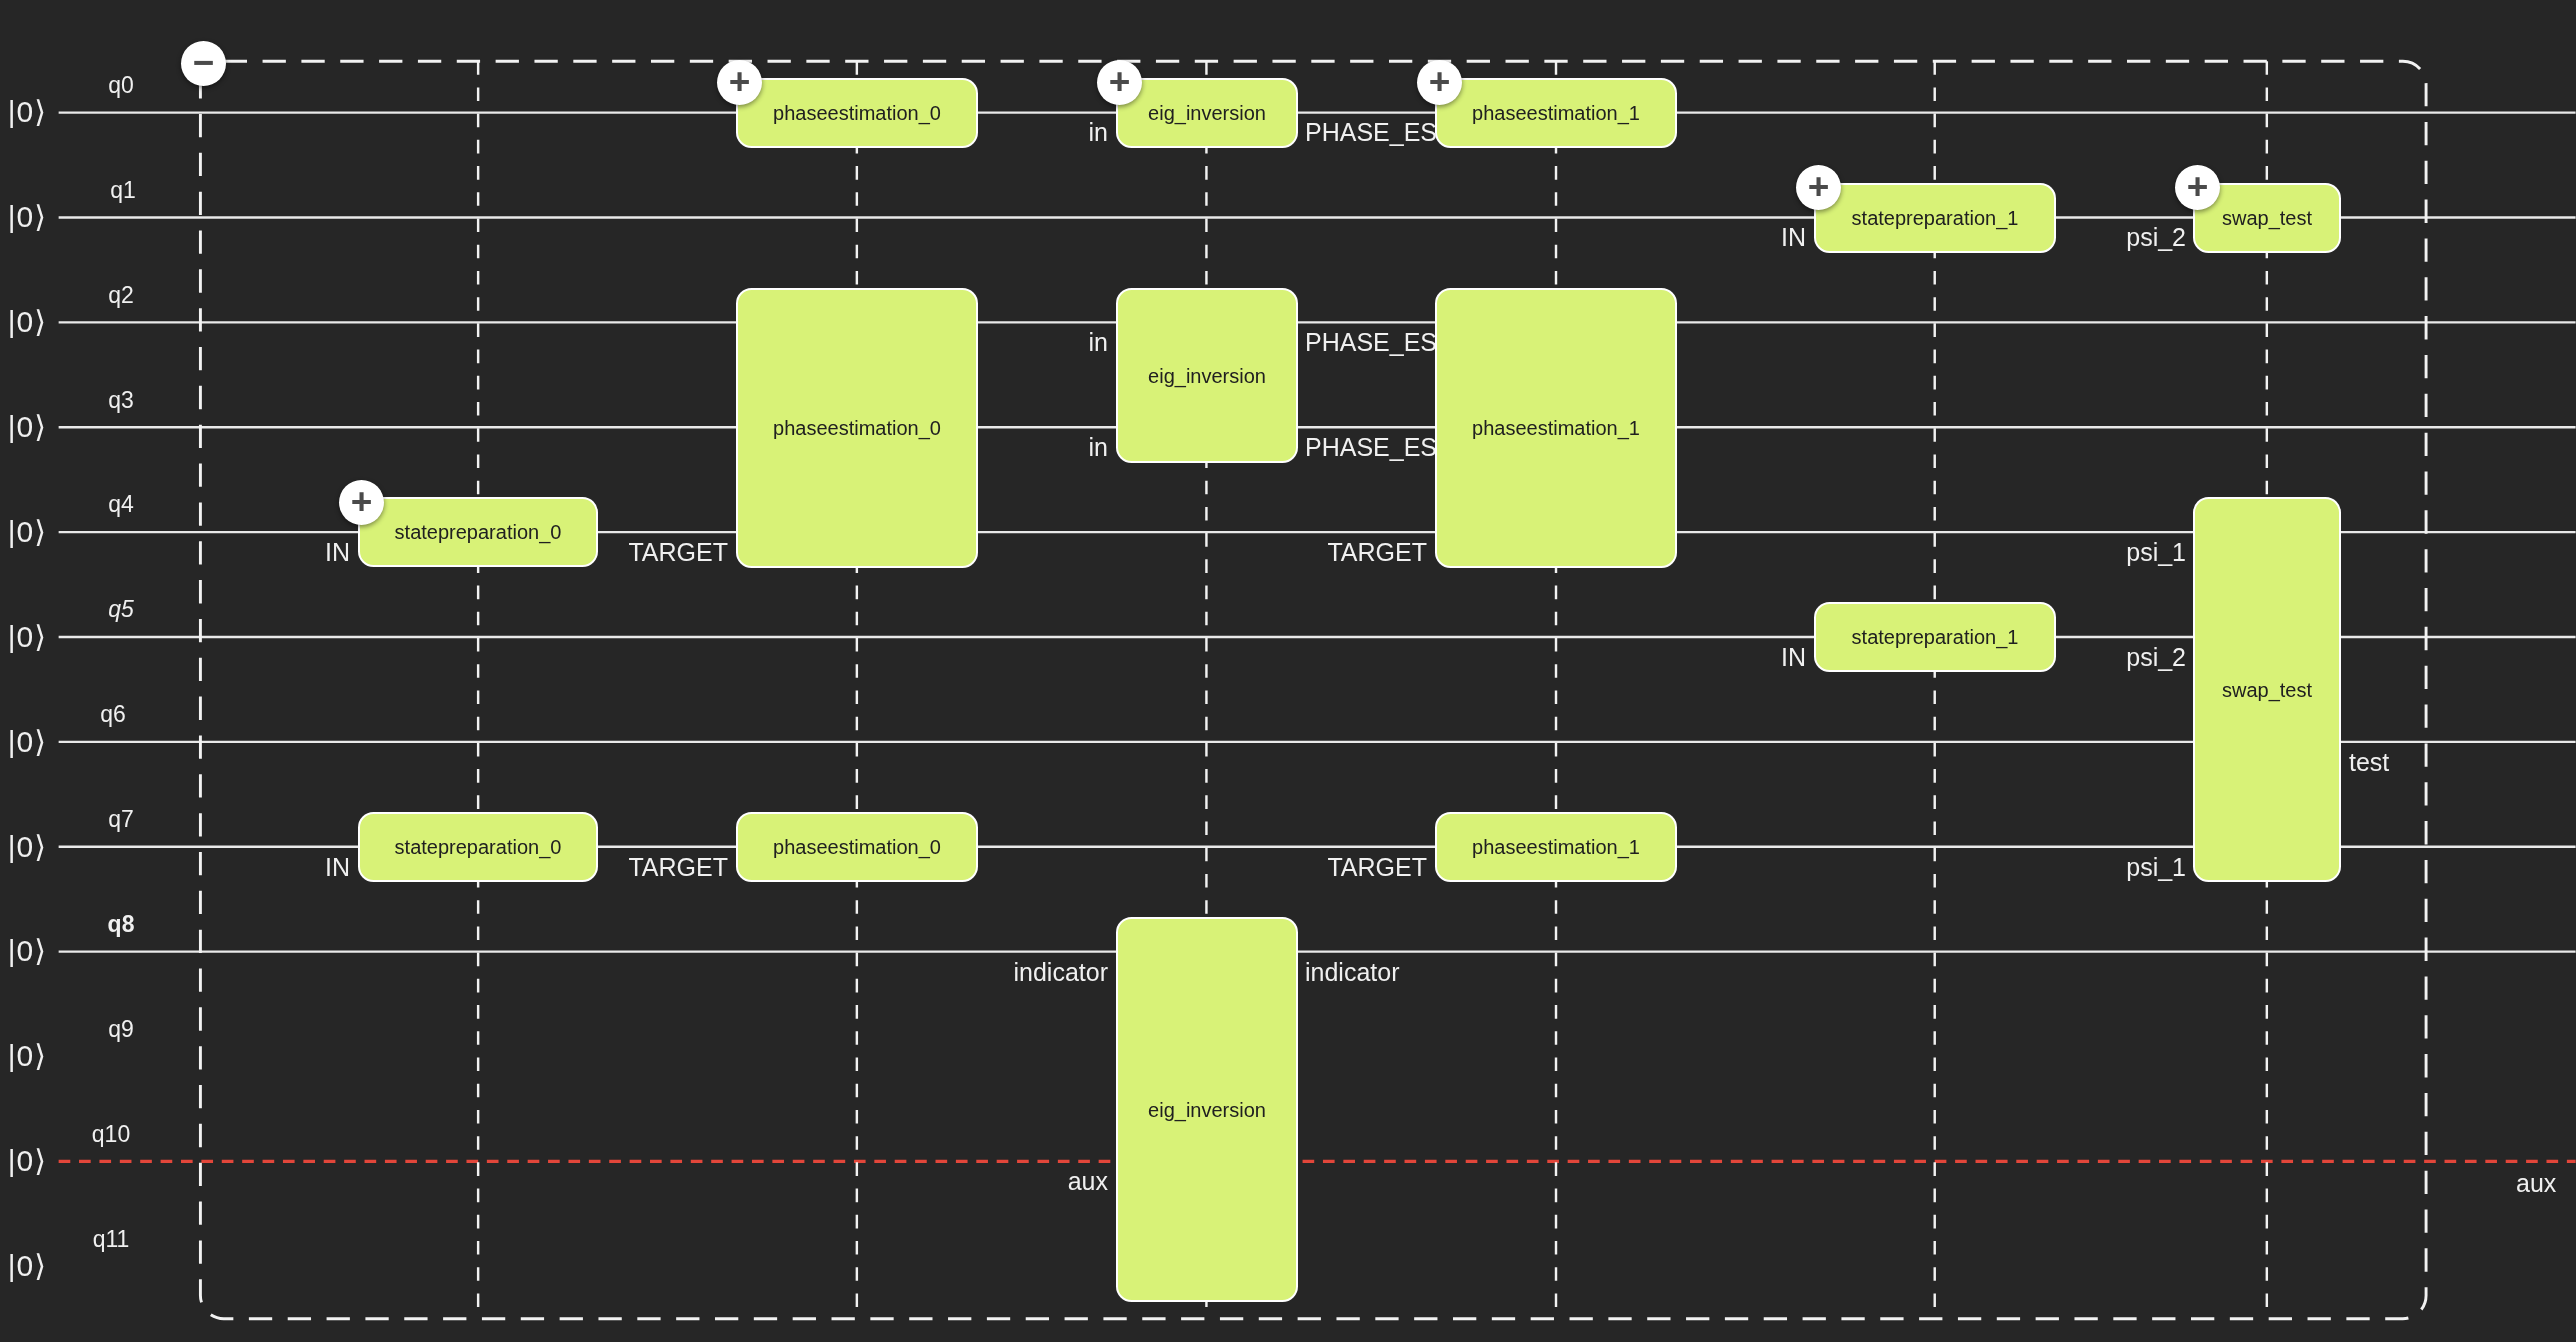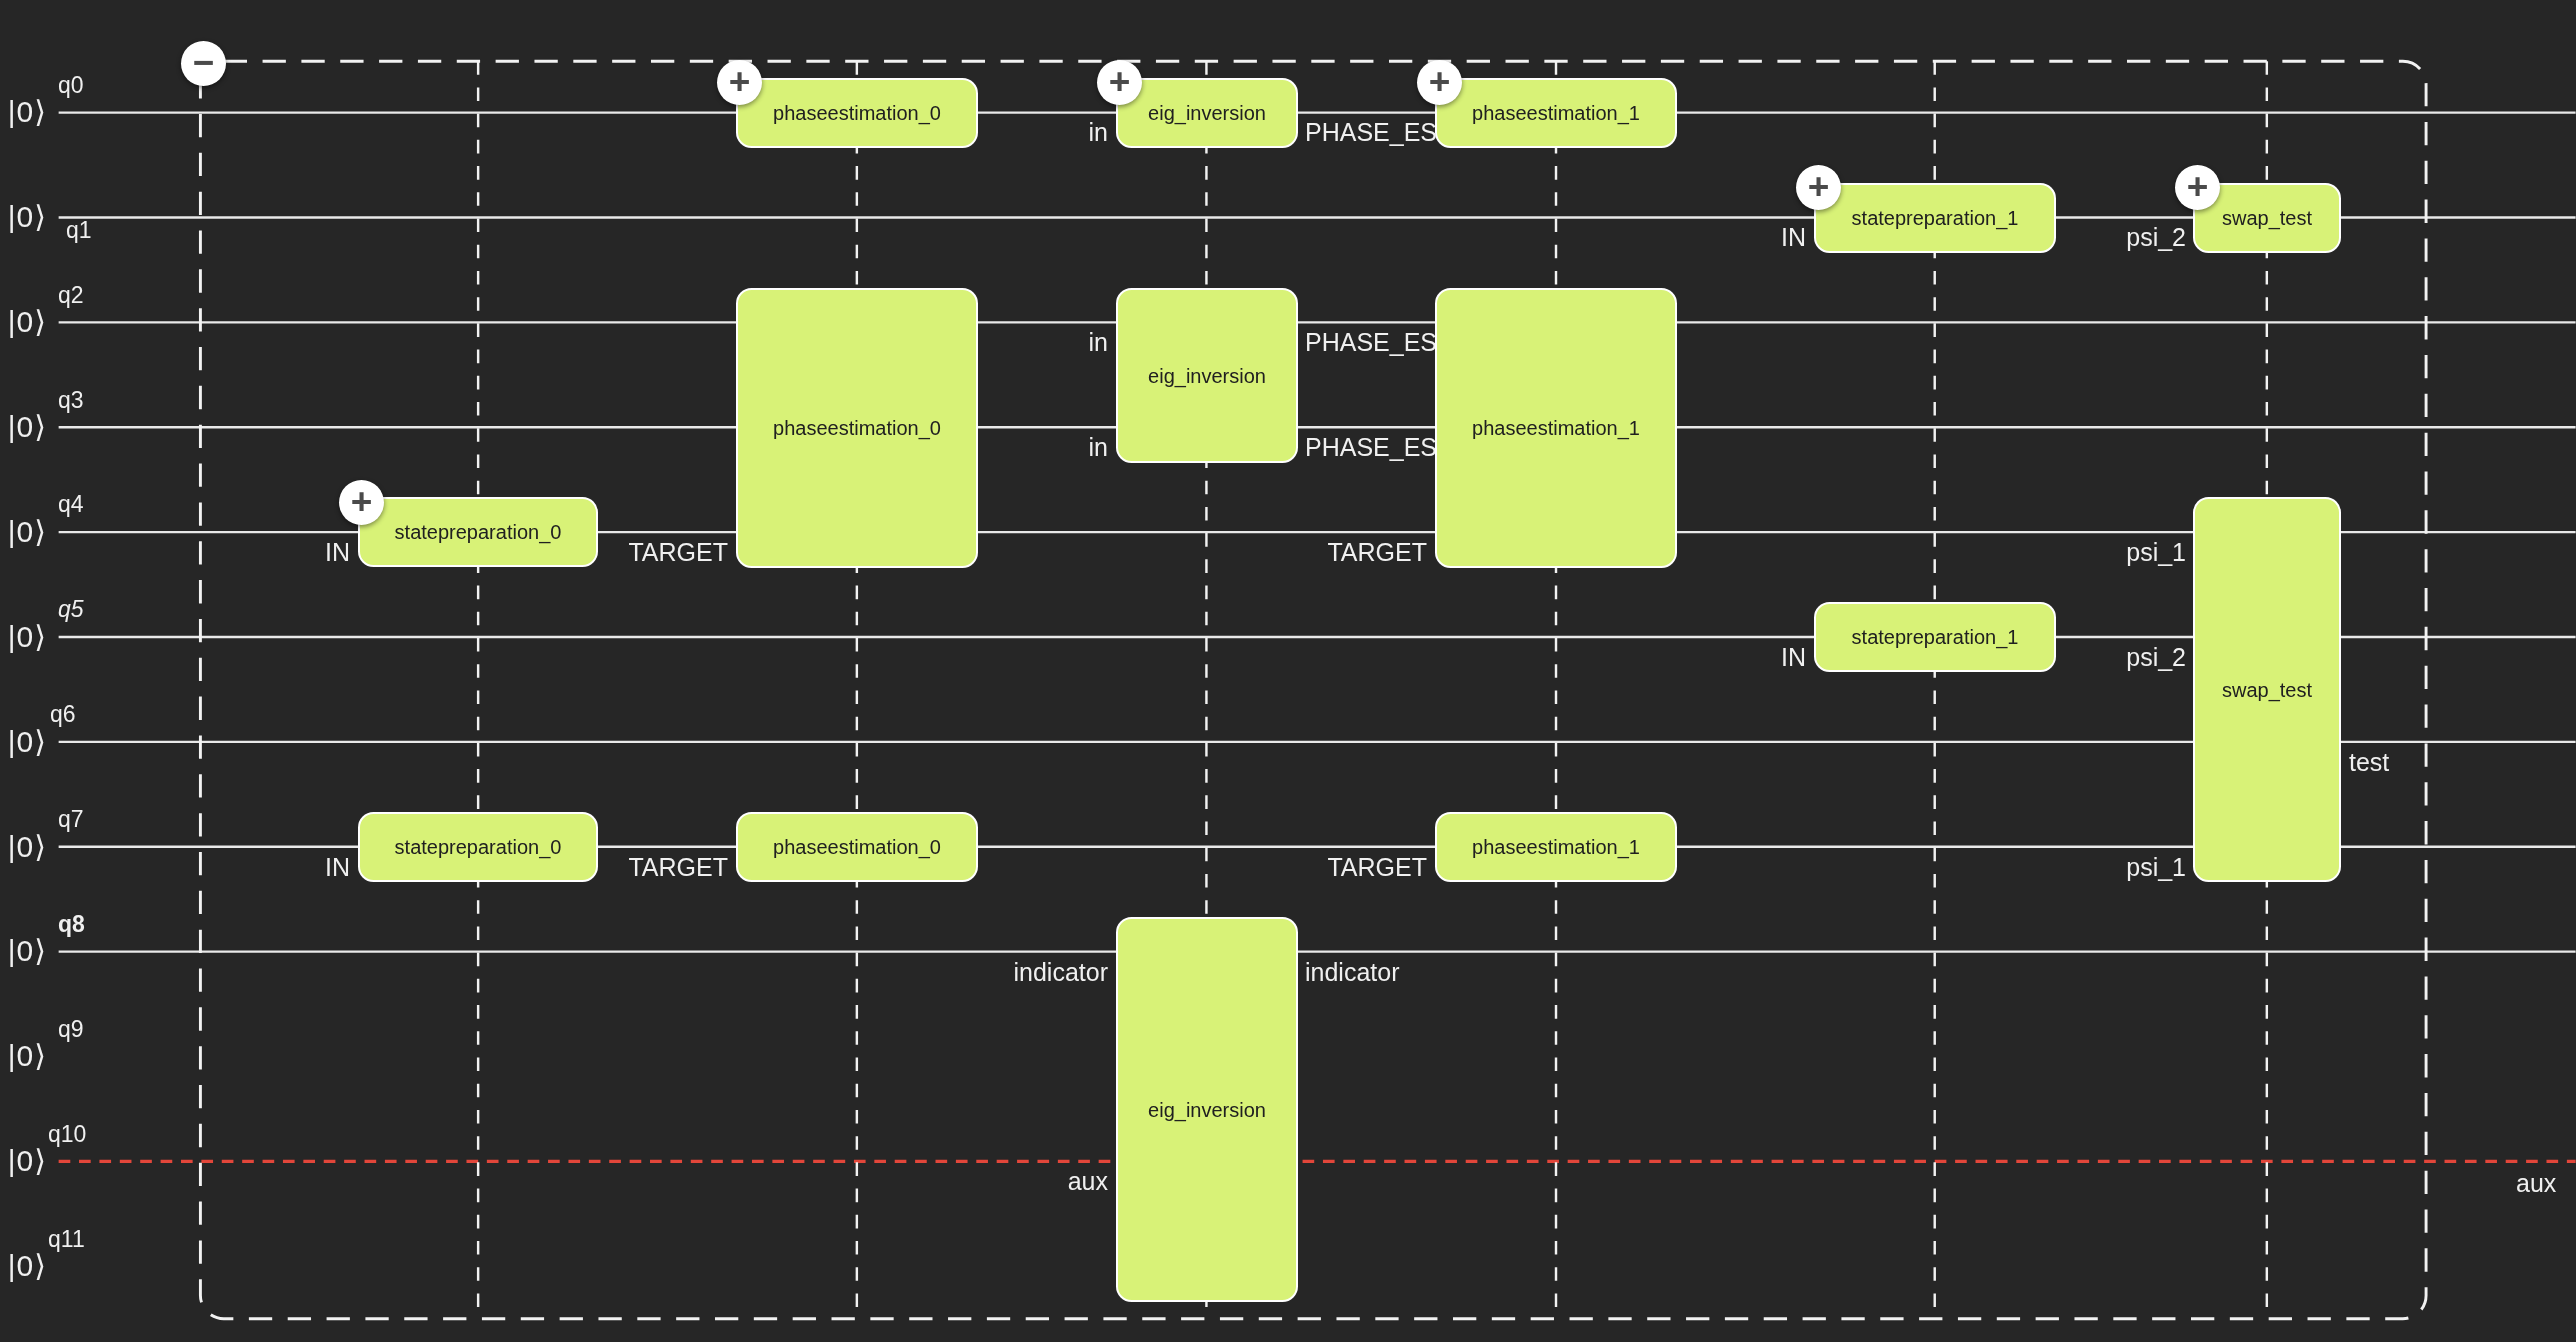--- a/index.html
+++ b/index.html
@@ -7,21 +7,21 @@
     position:relative;width:2576px;height:1342px;overflow:hidden;
     background:#262626;font-family:"Liberation Sans",sans-serif;
   }
   #wires-svg{position:absolute;left:0;top:0;z-index:1;}
   .ket{
     position:absolute;z-index:2;color:#f0f0f0;font-size:30px;
     letter-spacing:1px;white-space:nowrap;
   }
   .qname{
     position:absolute;z-index:2;color:#f0f0f0;font-size:23px;
-    width:126px;text-align:left;white-space:nowrap;
+    width:126px;text-align:center;white-space:nowrap;
   }
   .portlabel{
     position:absolute;z-index:3;color:#f0f0f0;font-size:25px;
     white-space:nowrap;line-height:1;
   }
   .portlabel.left{text-align:center;transform:translateX(-100%);}
   .outlabel{
     position:absolute;z-index:3;color:#f0f0f0;font-size:25px;white-space:nowrap;
   }
   .gate{
@@ -62,21 +62,21 @@
       <line x1="1242" y1="63" x2="1242" y2="1358" stroke="#f2f2f2" stroke-width="2.5" stroke-dasharray="14 13"></line>
       <line x1="1602" y1="63" x2="1602" y2="1358" stroke="#f2f2f2" stroke-width="2.5" stroke-dasharray="14 13"></line>
       <line x1="1992" y1="63" x2="1992" y2="1358" stroke="#f2f2f2" stroke-width="2.5" stroke-dasharray="14 13"></line>
       <line x1="2334" y1="63" x2="2334" y2="1358" stroke="#f2f2f2" stroke-width="2.5" stroke-dasharray="14 13"></line>
       <rect x="206" y="63" width="2292" height="1295" rx="24" fill="none" stroke="#f2f2f2" stroke-width="3" stroke-dasharray="24 16"></rect>
     </svg>
   <div id="labels-layer">
       <div class="ket" style="left: 7.8px; top: 94px;">|0⟩</div>
       <div class="qname" style="left: 58px; top: 72px;">q0</div>
       <div class="ket" style="left: 7.8px; top: 199px;">|0⟩</div>
-      <div class="qname" style="left: 66px; top: 177px; margin-top: 40px;">q1</div>
+      <div class="qname" style="left: 60px; top: 177px;">q1</div>
       <div class="ket" style="left: 7.8px; top: 304px;">|0⟩</div>
       <div class="qname" style="left: 58px; top: 282px;">q2</div>
       <div class="ket" style="left: 7.8px; top: 409px;">|0⟩</div>
       <div class="qname" style="left: 58px; top: 387px;">q3</div>
       <div class="ket" style="left: 7.8px; top: 514px;">|0⟩</div>
       <div class="qname" style="left: 58px; top: 491px;">q4</div>
       <div class="ket" style="left: 7.8px; top: 619px;">|0⟩</div>
       <div class="qname" style="left: 58px; top: 596px; font-style: italic;">q5</div>
       <div class="ket" style="left: 7.8px; top: 724px;">|0⟩</div>
       <div class="qname" style="left: 50px; top: 701px;">q6</div>

